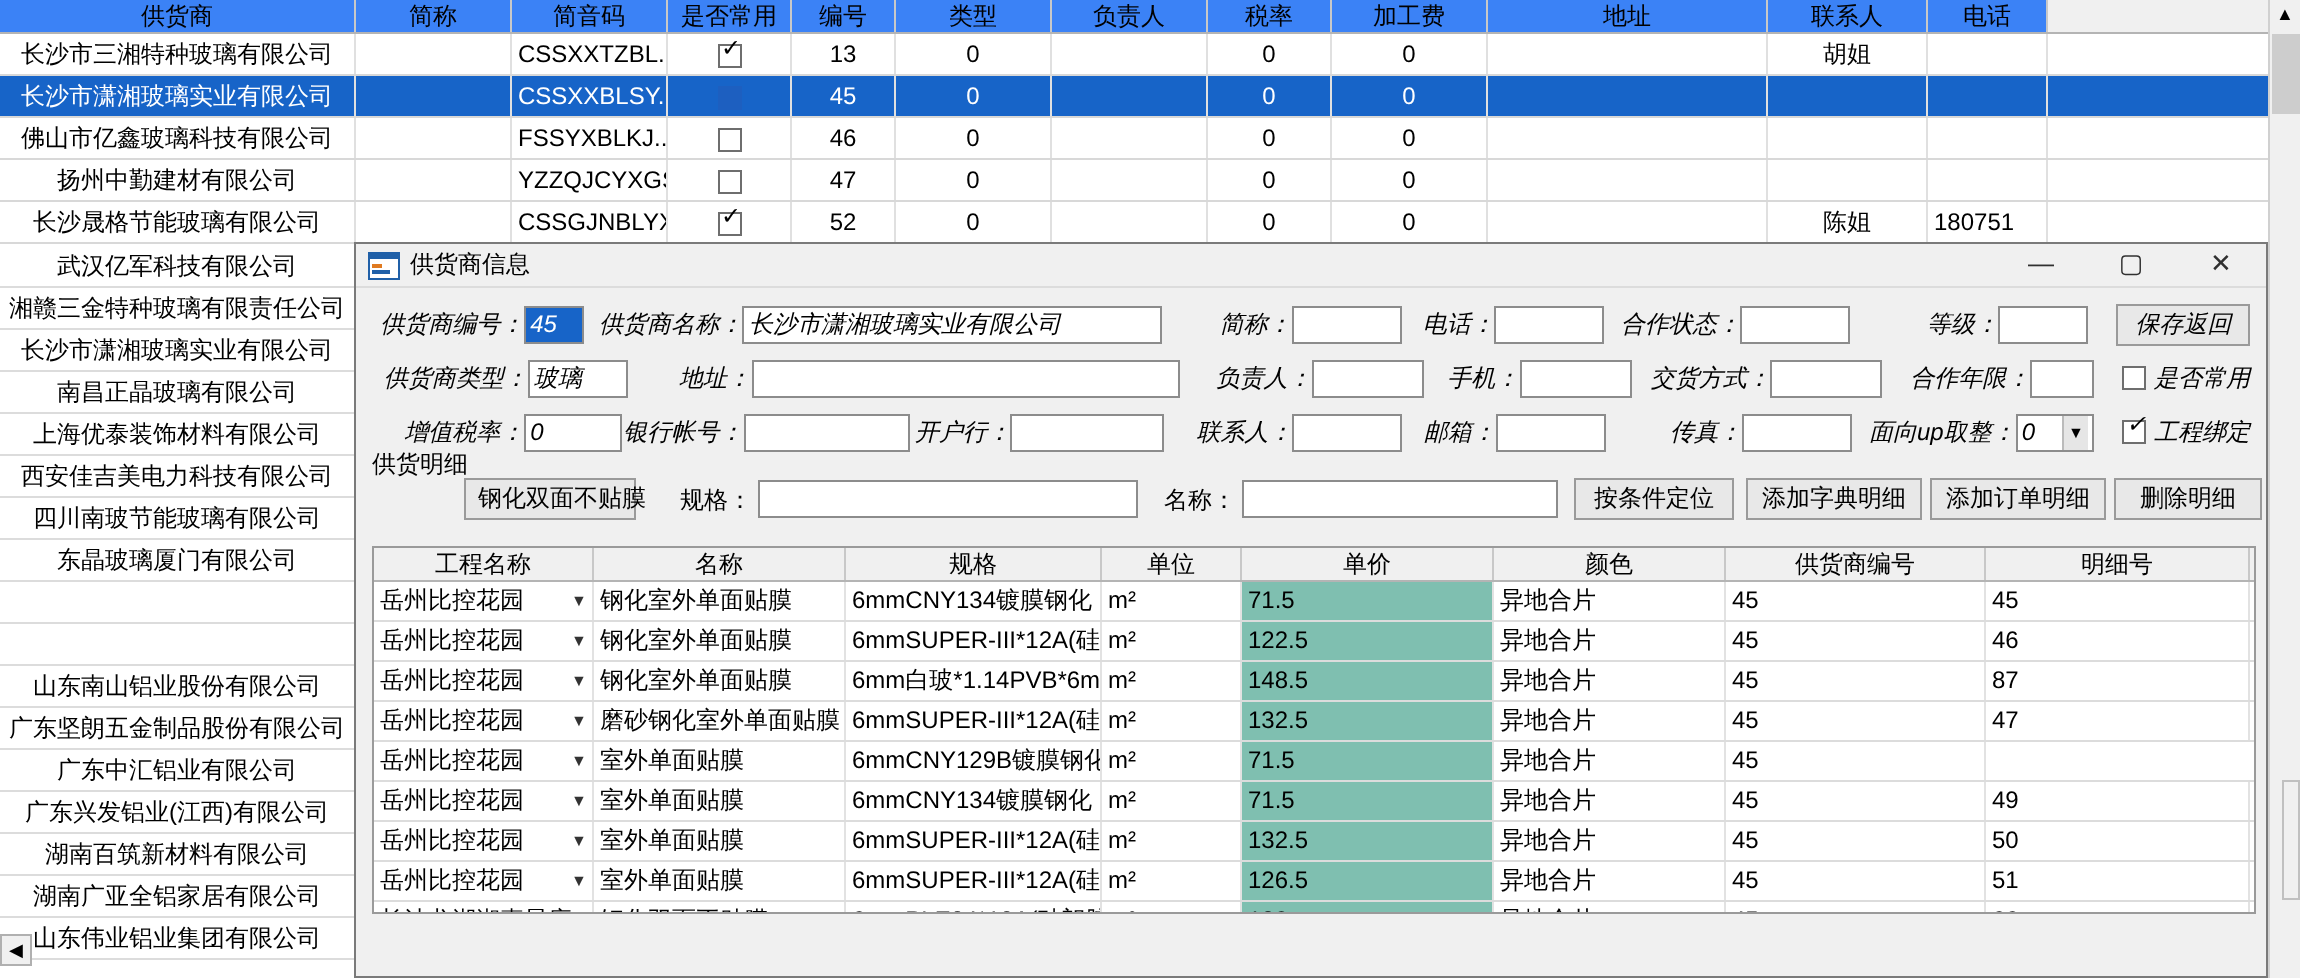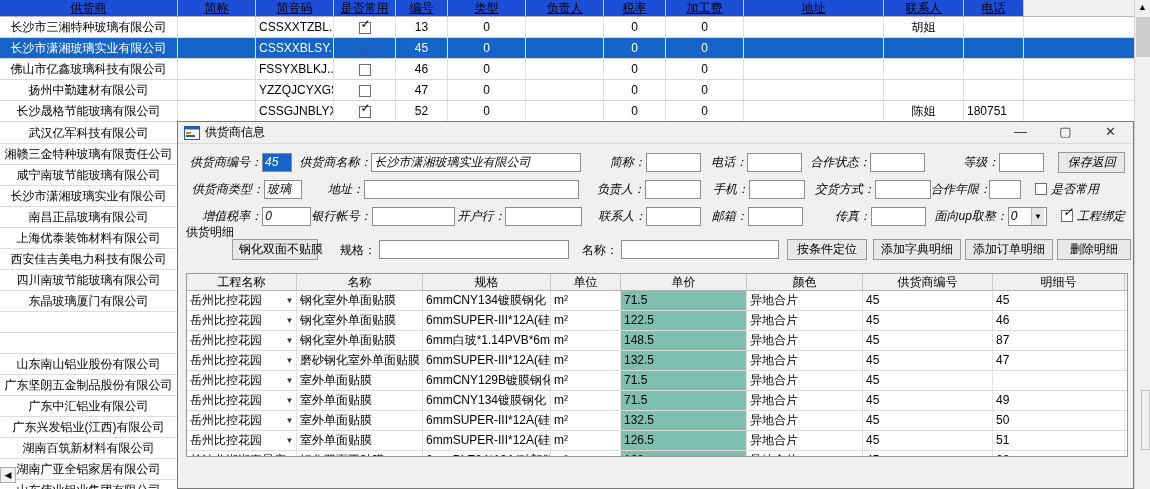--- a/index.html
+++ b/index.html
@@ -17,22 +17,21 @@
   #bg-grid { position:absolute; left:0; top:0; width:1150px; height:489px; background:#ffffff; }
 
   .gridHeaderRow {
     display:flex; height:17px; background:#f0f0f0;
     border-bottom:1px solid #b4b4b4;
   }
   .gh {
     border-right:1px solid #c8c8c8;
     font-size:12px; text-align:center; line-height:16px;
     overflow:hidden; white-space:nowrap;
-    background:#1d4ed8;
-    text-decoration:underline;
+    background:#3b82f6;
   }
   .gridRow { display:flex; height:21px; border-bottom:1px solid #d8d8d8; }
   .gridRow.sel { background:#1764c8; color:#ffffff; }
   .gc {
     border-right:1px solid #e0e0e0;
     line-height:20px; padding:0 3px; overflow:hidden; white-space:nowrap;
     font-size:12px;
   }
   .gc.c { text-align:center; }
   .chk {
@@ -255,21 +254,20 @@
     <div class="gc c" style="width:78px">0</div>
     <div class="gc c" style="width:140px">常德</div>
     <div class="gc c" style="width:80px">郭总</div>
     <div class="gc" style="width:60px"></div>
   </div>
 </div>
 
 <div id="left-list">
   <div class="llrow">武汉亿军科技有限公司</div>
   <div class="llrow">湘赣三金特种玻璃有限责任公司</div>
-  <div class="llrow">咸宁南玻节能玻璃有限公司</div>
   <div class="llrow">长沙市潇湘玻璃实业有限公司</div>
   <div class="llrow">南昌正晶玻璃有限公司</div>
   <div class="llrow">上海优泰装饰材料有限公司</div>
   <div class="llrow">西安佳吉美电力科技有限公司</div>
   <div class="llrow">四川南玻节能玻璃有限公司</div>
   <div class="llrow">东晶玻璃厦门有限公司</div>
   <div class="llrow"></div>
   <div class="llrow"></div>
   <div class="llrow">山东南山铝业股份有限公司</div>
   <div class="llrow">广东坚朗五金制品股份有限公司</div>
@@ -321,30 +319,30 @@
       <span class="inp" style="width:56px"></span>
       <span class="lab" style="width:70px">合作状态：</span>
       <span class="inp" style="width:56px"></span>
       <span class="lab" style="width:76px">等级：</span>
       <span class="inp" style="width:46px"></span>
       <span class="btn" style="width:68px;margin-left:14px">保存返回</span>
     </div>
 
     <div class="frow">
       <span class="lab" style="width:78px">供货商类型：</span>
-      <span class="inp" style="width:38px">玻璃</span>
+      <span class="inp" style="width:50px">玻璃</span>
       <span class="lab" style="width:62px">地址：</span>
       <span class="inp" style="width:215px"></span>
       <span class="lab" style="width:66px">负责人：</span>
       <span class="inp" style="width:56px"></span>
       <span class="lab" style="width:48px">手机：</span>
       <span class="inp" style="width:56px"></span>
       <span class="lab" style="width:70px">交货方式：</span>
       <span class="inp" style="width:56px"></span>
-      <span class="lab" style="width:58px">合作年限：</span>
+      <span class="lab" style="width:74px">合作年限：</span>
       <span class="inp" style="width:32px"></span>
       <span class="cbx" style="margin-left:14px">
         <span class="chk"></span>
         <span>是否常用</span>
       </span>
     </div>
 
     <div class="frow">
       <span class="lab" style="width:78px">增值税率：</span>
       <span class="inp" style="width:50px">0</span>

